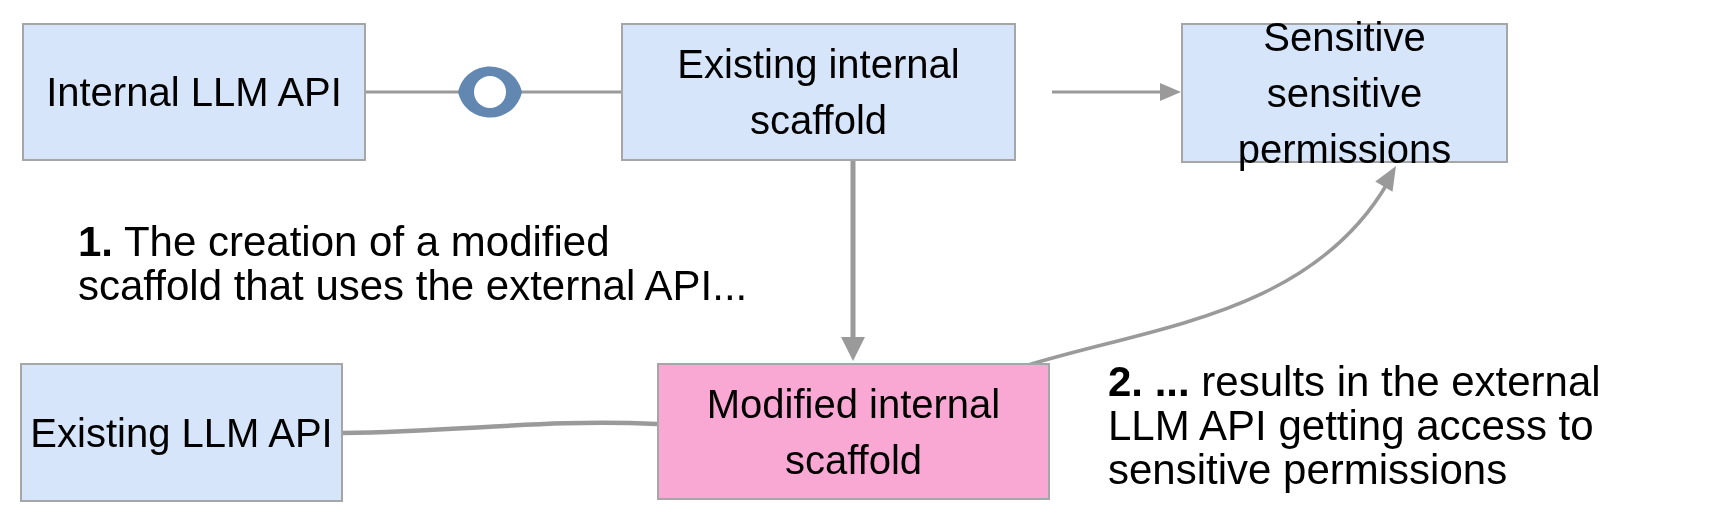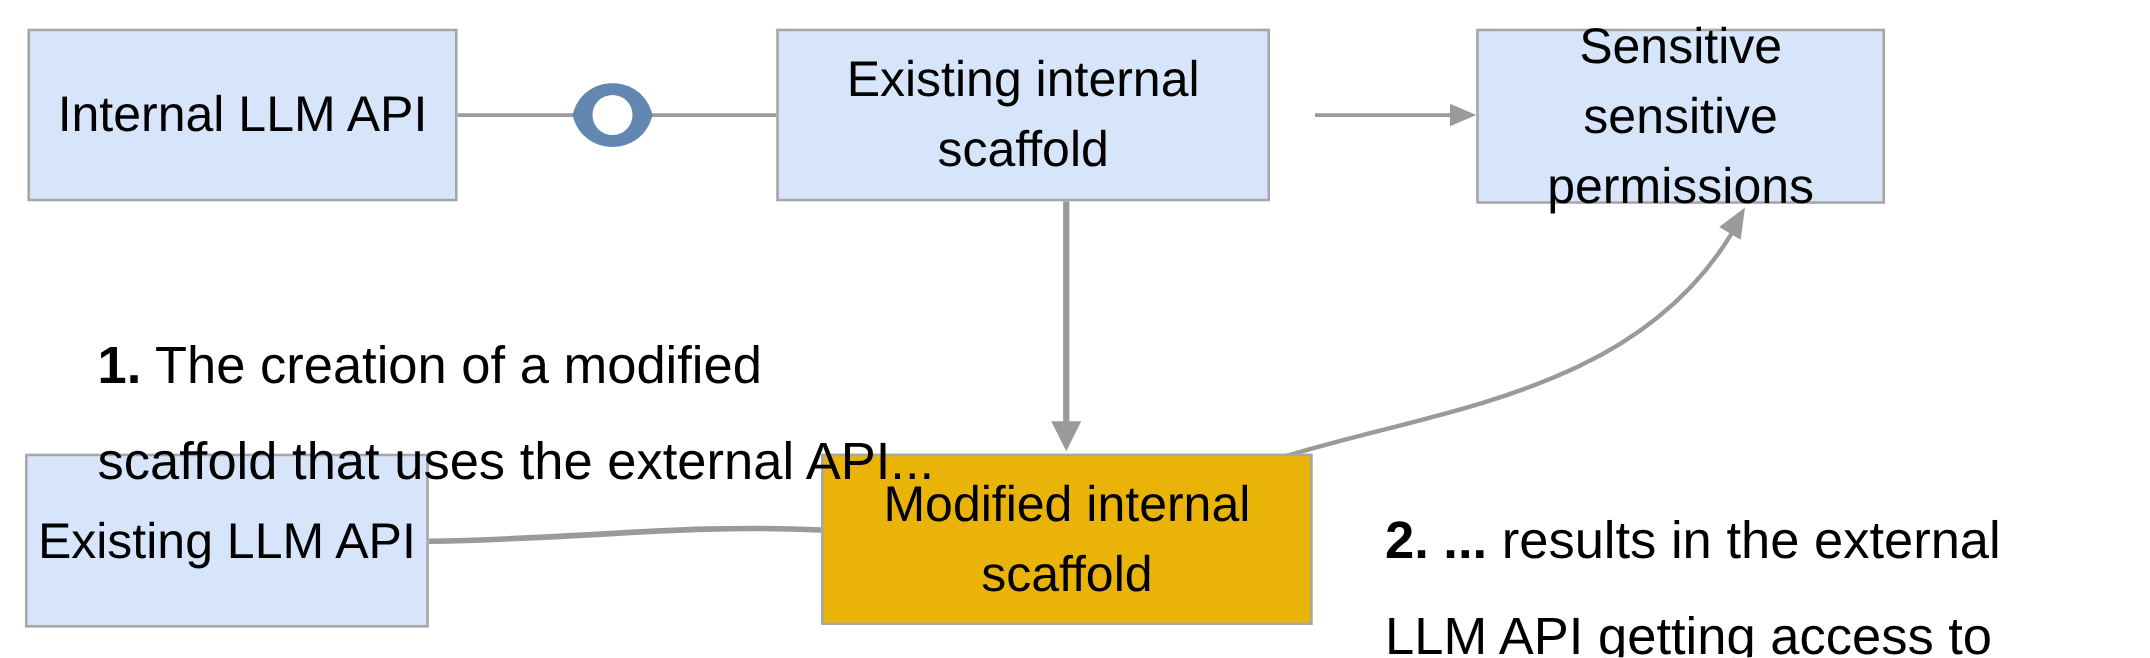--- a/index.html
+++ b/index.html
@@ -28,26 +28,26 @@
     box-sizing: border-box;
     border: 2px solid #a6a6a6;
     display: flex;
     align-items: center;
     justify-content: center;
     text-align: center;
     font-size: 40px;
     line-height: 1.4;
   }
   .node-blue   { background: #d6e5fa; }
-  .node-orange { background: #eab308; }
+  .node-orange { background: #f9a8d4; }
   .node-label  { white-space: pre-line; }
   .annotation {
     position: absolute;
     font-size: 42px;
-    line-height: 77px;
+    line-height: 44px;
     white-space: pre-line;
     color: #000000;
   }
   .annotation .prefix { font-weight: bold; }
 </style>
 </head>
 <body>
 
 <div id="diagram">
 

